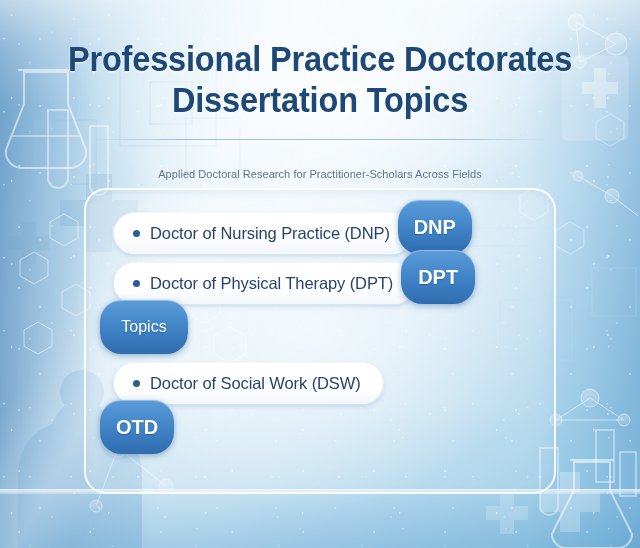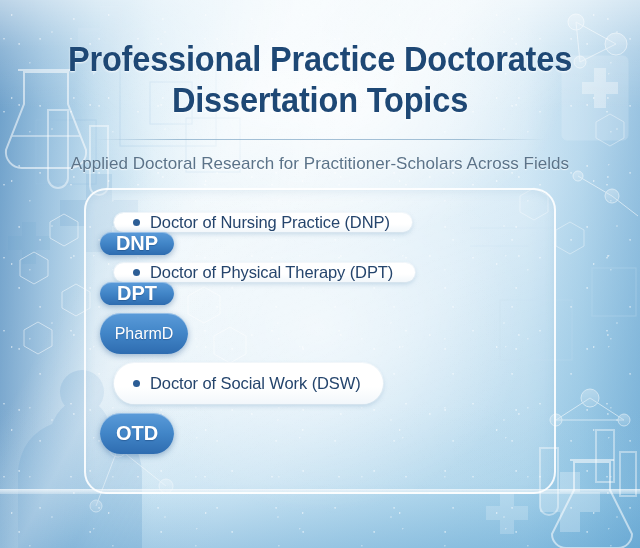--- a/index.html
+++ b/index.html
@@ -95,23 +95,23 @@
     text-shadow: 0 1px 2px rgba(255,255,255,0.85);
     transform: scaleX(0.93);
   }
   .divider {
     width: 450px;
     height: 1px;
     margin: 19px auto 0 auto;
     background: linear-gradient(90deg, rgba(150,185,210,0) 0%, rgba(135,172,200,0.75) 18%, rgba(135,172,200,0.75) 82%, rgba(150,185,210,0) 100%);
   }
   .subtitle {
-    margin-top: 14px;
+    margin-top: 28px;
     color: #5b7389;
-    font-size: 17px;
+    font-size: 11px;
     letter-spacing: 0.05px;
     text-shadow: 0 1px 1px rgba(255,255,255,0.8);
   }
 
   
   .panel {
     position: absolute;
     left: 84px;
     top: 188px;
     width: 472px;
@@ -128,22 +128,21 @@
     left: 84px;
     top: 188px;
     width: 472px;
     height: 306px;
   }
   .row {
     position: absolute;
     left: 30px;
     height: 41px;
     display: flex;
-    align-items: flex-start;
-    flex-direction: column;
+    align-items: flex-end;
   }
   .row-pill {
     position: relative;
     height: 41px;
     border-radius: 21px;
     background: linear-gradient(180deg, #ffffff 0%, #ffffff 58%, #f2f7fb 100%);
     box-shadow: 0 2px 5px rgba(90,140,180,0.30), 0 0 0 1px rgba(255,255,255,0.7);
     display: flex;
     align-items: center;
     padding-left: 19px;
@@ -312,21 +311,21 @@
         <div class="badge badge-lg">DNP</div>
       </div>
       <div class="row" style="top: 75px;">
         <div class="row-pill">
           <span class="bullet"></span>
           <span class="row-label">Doctor of Physical Therapy (DPT)</span>
         </div>
         <div class="badge badge-lg">DPT</div>
       </div>
       <div class="row" style="top: 125px;">
-        <div class="badge badge-sm">PharmD</div>
+        <div class="badge badge-sm">Topics</div>
       </div>
       <div class="row" style="top: 175px;">
         <div class="row-pill">
           <span class="bullet"></span>
           <span class="row-label">Doctor of Social Work (DSW)</span>
         </div>
       </div>
       <div class="row" style="top: 225px;">
         <div class="badge badge-lg">OTD</div>
       </div>

